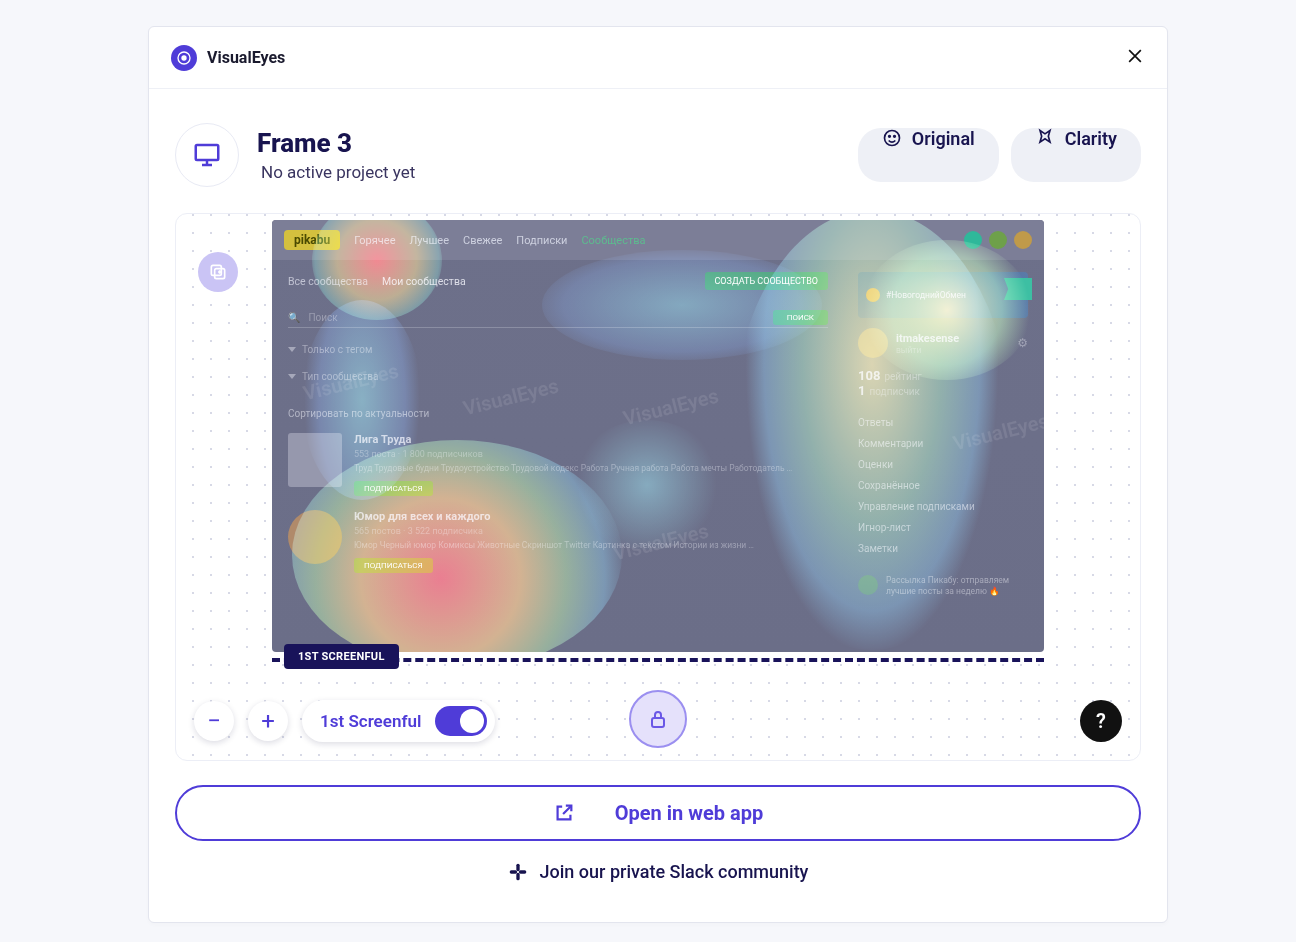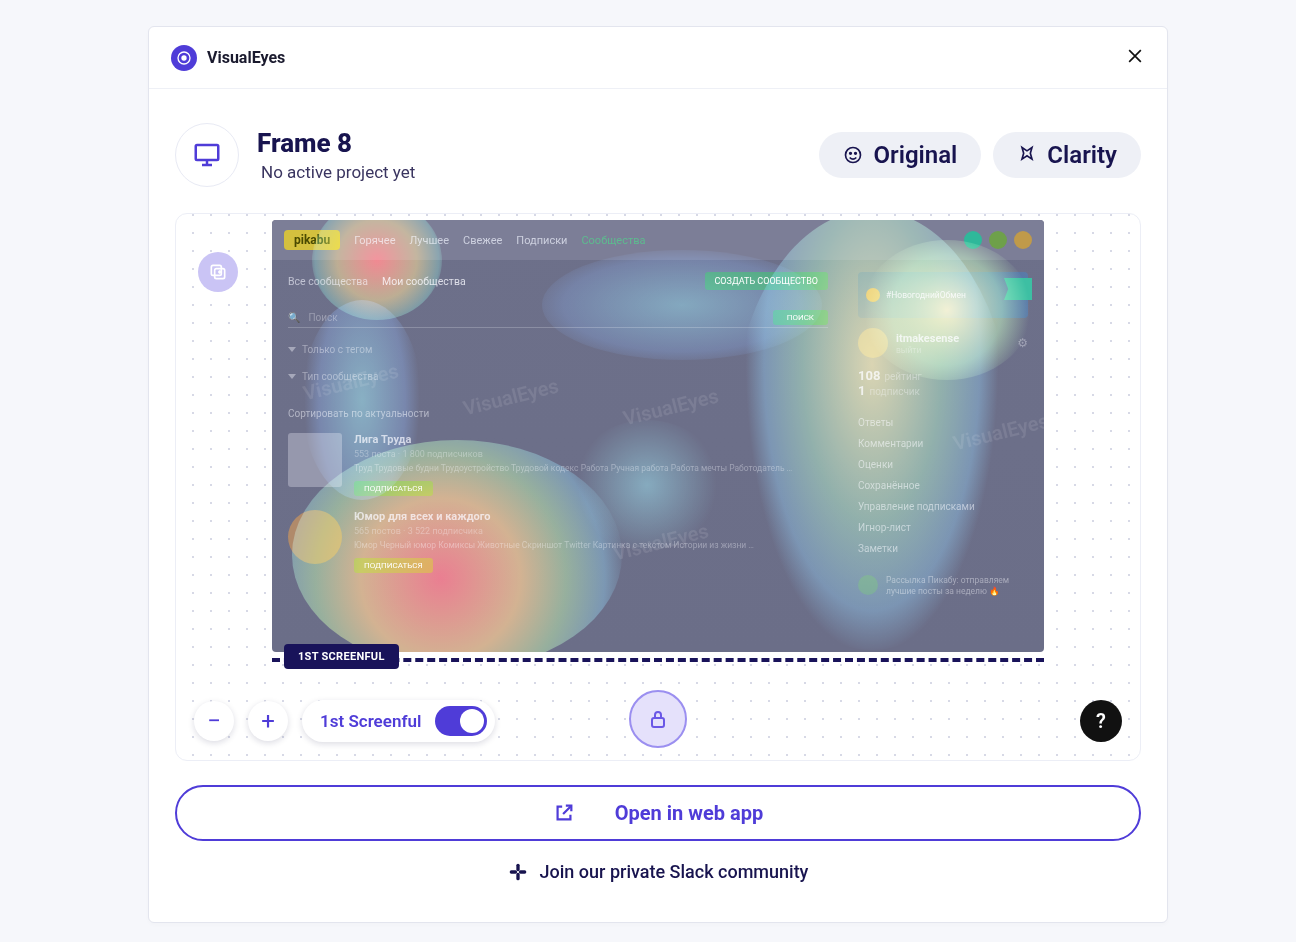--- a/index.html
+++ b/index.html
@@ -26,21 +26,21 @@
 
 .content{padding:34px 26px 18px 26px;}
 
 .head-row{display:flex;align-items:center;}
 .device-chip{width:64px;height:64px;border-radius:50%;border:1px solid #e8eaf4;display:flex;align-items:center;justify-content:center;margin-right:18px;}
 .device-chip svg{width:30px;height:30px;stroke:var(--indigo);fill:none;stroke-width:2;}
 .title-block h1{margin:0;font-size:26px;font-weight:800;color:var(--indigo-deep);}
 .title-block p{margin:4px 0 0 4px;font-size:17px;color:var(--text-muted);}
 
 .tabs{margin-left:auto;display:flex;gap:12px;}
-.tab{height:46px;padding:0 24px;border-radius:23px;background:var(--gray-light);color:var(--indigo-deep);display:flex;align-items:center;gap:10px;font-size:24px;font-weight:600;cursor:pointer;border:none;}
+.tab{height:54px;padding:0 24px;border-radius:23px;background:var(--gray-light);color:var(--indigo-deep);display:flex;gap:10px;font-size:18px;font-weight:600;cursor:pointer;border:none;}
 .tab.active{background:var(--indigo);color:#fff;}
 .tab svg{width:20px;height:20px;}
 
 .canvas{
   margin-top:26px;border:1px solid #eceef6;border-radius:12px;background:#fff;height:548px;position:relative;overflow:hidden;
 }
 .dotgrid{position:absolute;inset:0;
   background-image:radial-gradient(#d7d9e6 1.3px,transparent 1.3px);
   background-size:18px 18px;background-position:8px 10px;
 }
@@ -147,21 +147,21 @@
   <div class="content">
 
     <div class="head-row">
       <div class="device-chip">
         <svg viewBox="0 0 24 24">
             <rect x="3" y="4" width="18" height="12" rx="1"></rect>
             <path d="M8 20h8M12 16v4"></path>
           </svg>
       </div>
       <div class="title-block">
-        <h1>Frame 8</h1>
+        <h1>Frame 3</h1>
         <p>No active project yet</p>
       </div>
       <div class="tabs">
         <button class="tab">
           <svg viewBox="0 0 24 24" fill="none" stroke="currentColor" stroke-width="2">
               <circle cx="12" cy="12" r="9"></circle>
               <circle cx="9" cy="10" r="1" fill="currentColor"></circle>
               <circle cx="15" cy="10" r="1" fill="currentColor"></circle>
               <path d="M8 15c1.3 1.3 2.7 2 4 2s2.7-.7 4-2"></path>
             </svg>

